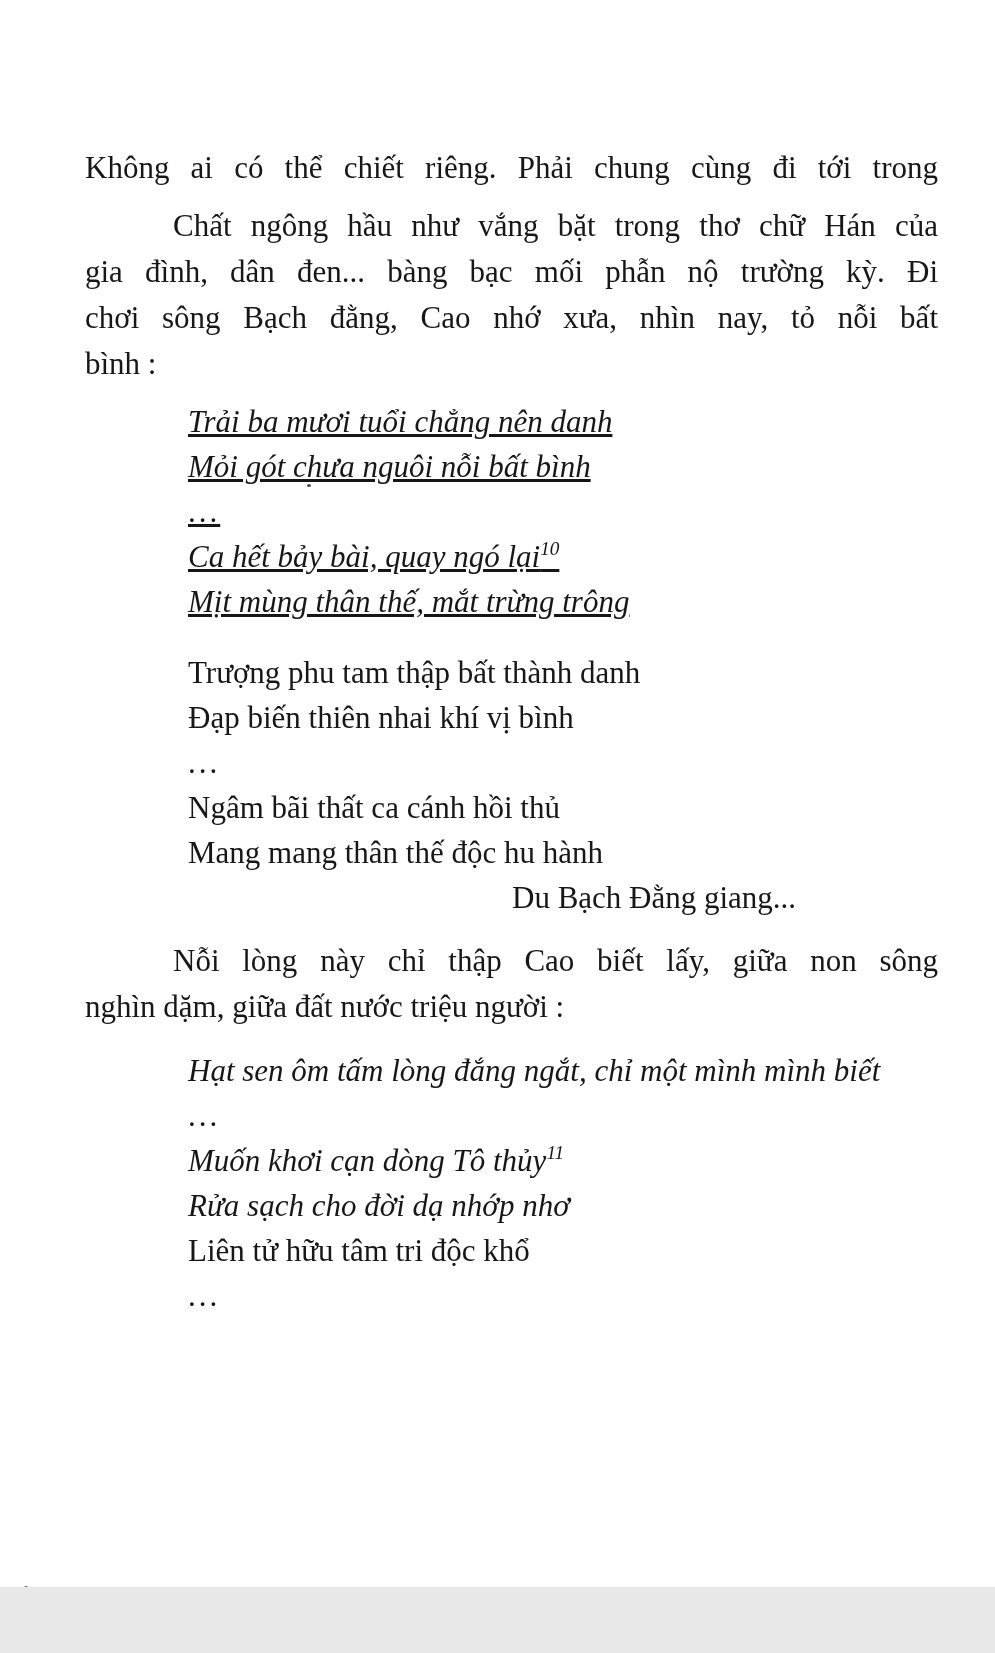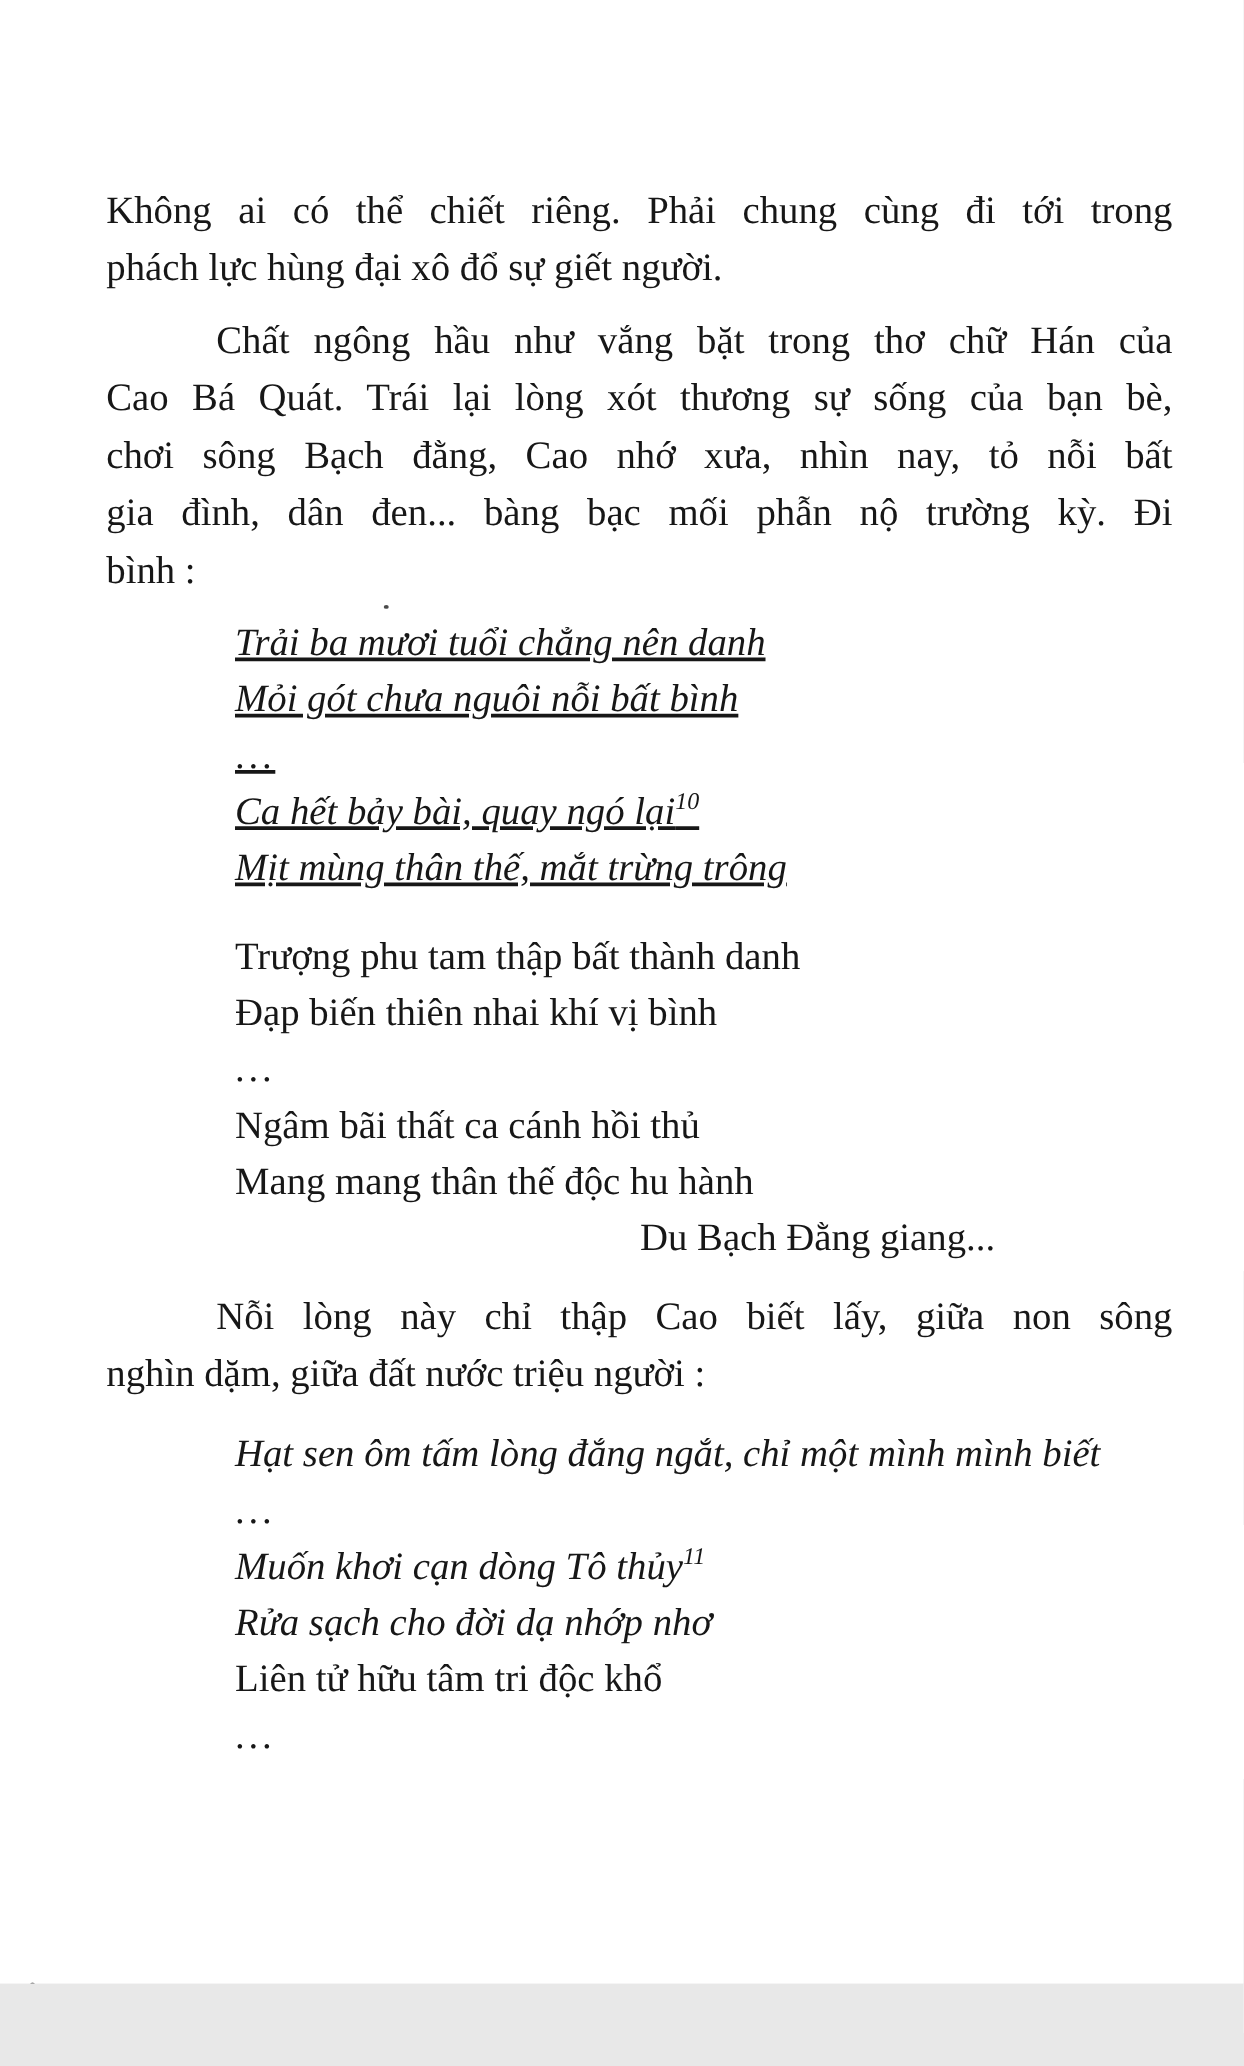--- a/index.html
+++ b/index.html
@@ -80,28 +80,26 @@
   .speck-b { left: 24px; top: 1586px; width: 4px; height: 4px; opacity: .8; }
 </style>
 </head>
 <body>
 
 <div class="page">
   <div class="content">
 
     <div class="para para-1">
       <div class="ln just">Không ai có thể chiết riêng. Phải chung cùng đi tới trong</div>
-      <div class="ln">phách lực hùng đại xô đổ sự giết người.</div>
     </div>
 
     <div class="para para-2">
       <div class="ln just indent">Chất ngông hầu như vắng bặt trong thơ chữ Hán của</div>
-      <div class="ln just">Cao Bá Quát. Trái lại lòng xót thương sự sống của bạn bè,</div>
+      <div class="ln just">gia đình, dân đen... bàng bạc mối phẫn nộ trường kỳ. Đi</div>
       <div class="ln just">chơi sông Bạch đằng, Cao nhớ xưa, nhìn nay, tỏ nỗi bất</div>
-      <div class="ln just">gia đình, dân đen... bàng bạc mối phẫn nộ trường kỳ. Đi</div>
       <div class="ln">bình :</div>
     </div>
 
     <div class="verse quote1-nom">
       <div class="ln it">Trải ba mươi tuổi chẳng nên danh</div>
       <div class="ln it">Mỏi gót chưa nguôi nỗi bất bình</div>
       <div class="ln ell">...</div>
       <div class="ln it"><span>Ca hết bảy bài, quay ngó lại</span><sup class="fnref">10</sup></div>
       <div class="ln it">Mịt mùng thân thế, mắt trừng trông</div>
     </div>

